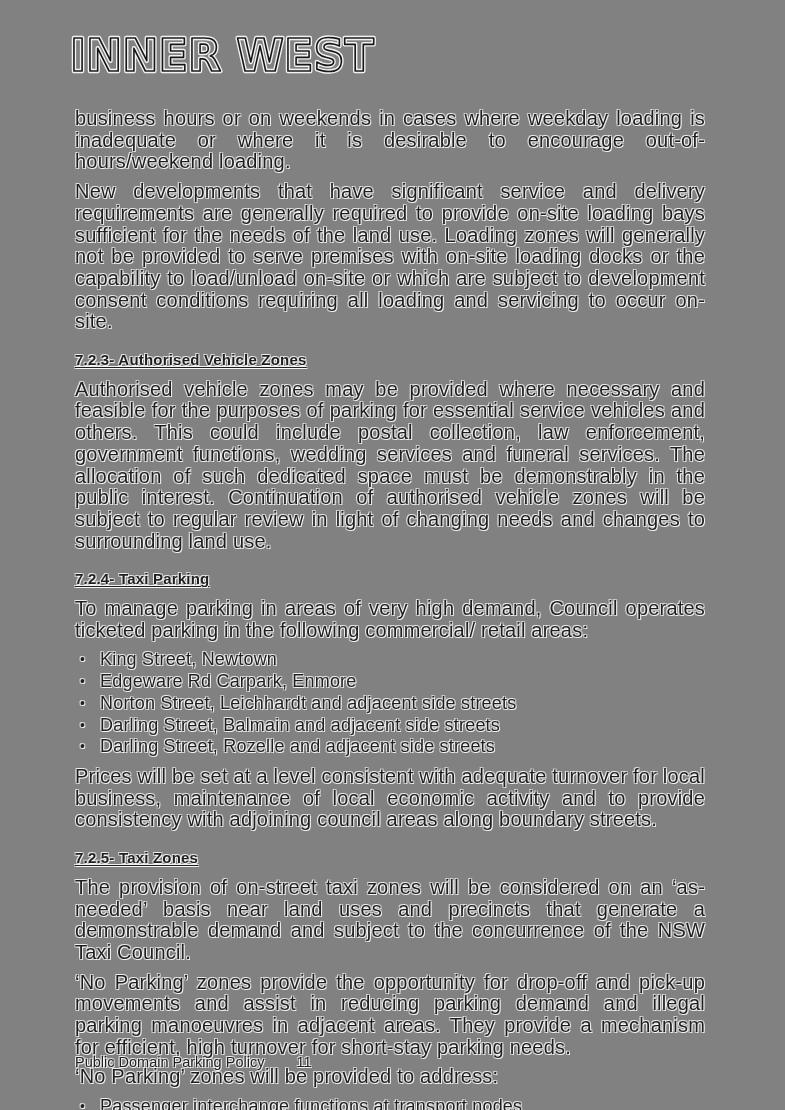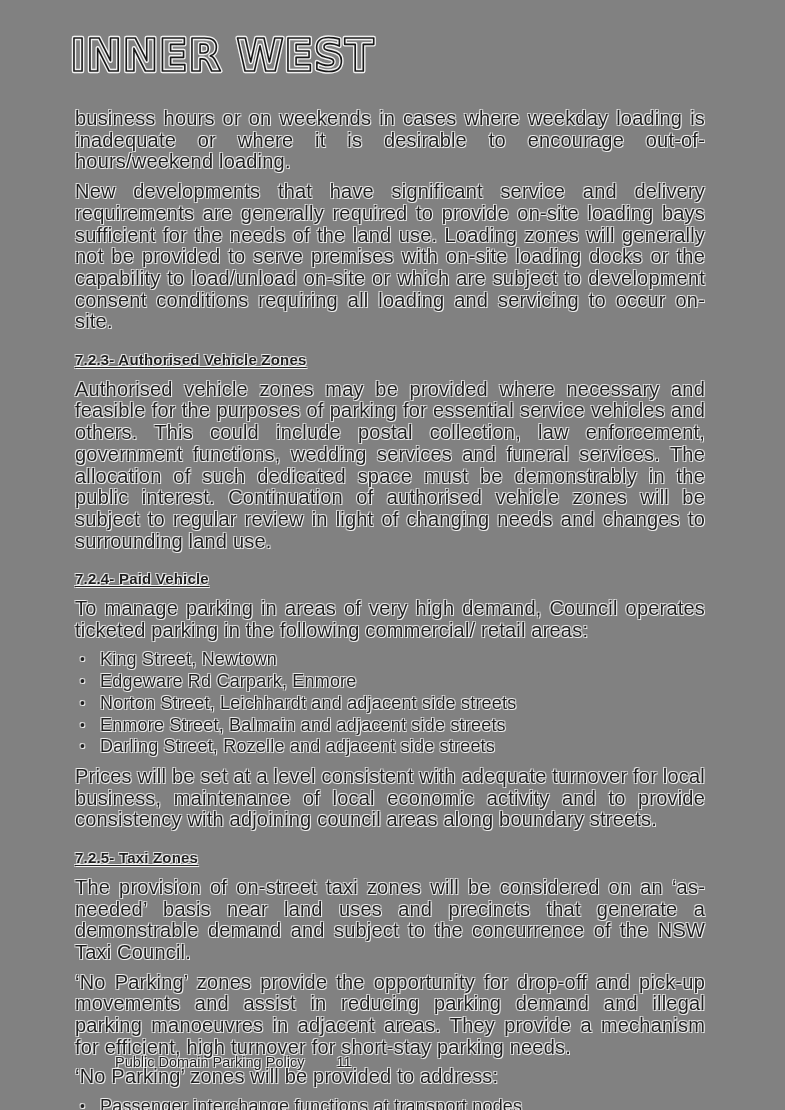--- a/index.html
+++ b/index.html
@@ -79,21 +79,20 @@
   }
   .footer {
     position: absolute;
     top: 1052px;
     left: 75px;
     width: 630px;
     font-size: 14.5px;
     line-height: 21px;
     display: flex;
     align-items: baseline;
-    margin-left: 40px;
   }
   .footer .page-num {
     margin-left: 32px;
   }
 </style>
 </head>
 <body>
 
 <div class="page">
 
@@ -107,29 +106,29 @@
   <div class="content">
 
     <p class="para emboss">business hours or on weekends in cases where weekday loading is inadequate or where it is desirable to encourage out-of-hours/weekend loading.</p>
 
     <p class="para emboss">New developments that have significant service and delivery requirements are generally required to provide on-site loading bays sufficient for the needs of the land use. Loading zones will generally not be provided to serve premises with on-site loading docks or the capability to load/unload on-site or which are subject to development consent conditions requiring all loading and servicing to occur on-site.</p>
 
     <p class="heading emboss">7.2.3- Authorised Vehicle Zones</p>
 
     <p class="para emboss">Authorised vehicle zones may be provided where necessary and feasible for the purposes of parking for essential service vehicles and others. This could include postal collection, law enforcement, government functions, wedding services and funeral services. The allocation of such dedicated space must be demonstrably in the public interest. Continuation of authorised vehicle zones will be subject to regular review in light of changing needs and changes to surrounding land use.</p>
 
-    <p class="heading emboss">7.2.4- Paid Vehicle</p>
+    <p class="heading emboss">7.2.4- Taxi Parking</p>
 
     <p class="para emboss">To manage parking in areas of very high demand, Council operates ticketed parking in the following commercial/ retail areas:</p>
 
     <ul class="bullets emboss">
       <li>King Street, Newtown</li>
       <li>Edgeware Rd Carpark, Enmore</li>
       <li>Norton Street, Leichhardt and adjacent side streets</li>
-      <li>Enmore Street, Balmain and adjacent side streets</li>
+      <li>Darling Street, Balmain and adjacent side streets</li>
       <li>Darling Street, Rozelle and adjacent side streets</li>
     </ul>
 
     <p class="para emboss">Prices will be set at a level consistent with adequate turnover for local business, maintenance of local economic activity and to provide consistency with adjoining council areas along boundary streets.</p>
 
     <p class="heading emboss">7.2.5- Taxi Zones</p>
 
     <p class="para emboss">The provision of on-street taxi zones will be considered on an ‘as-needed’ basis near land uses and precincts that generate a demonstrable demand and subject to the concurrence of the NSW Taxi Council.</p>
 
 

